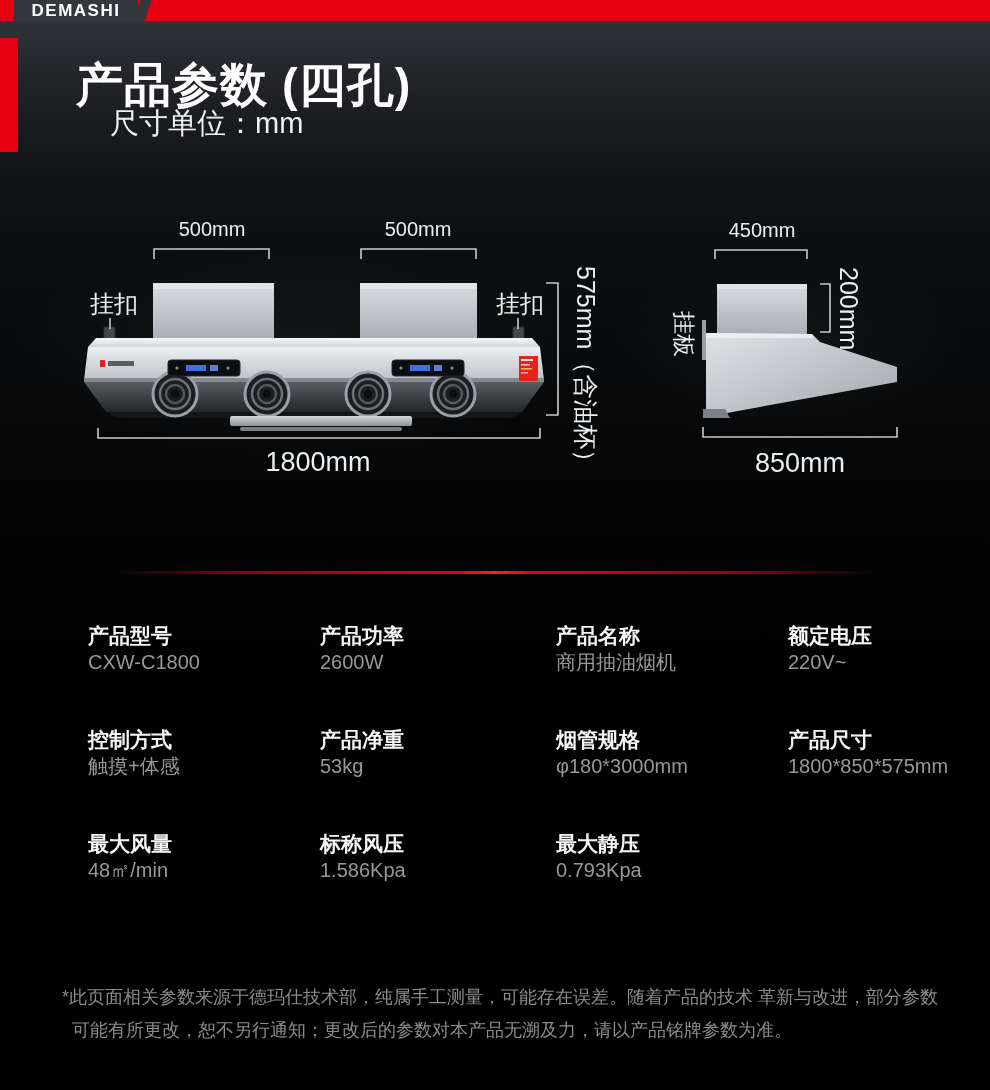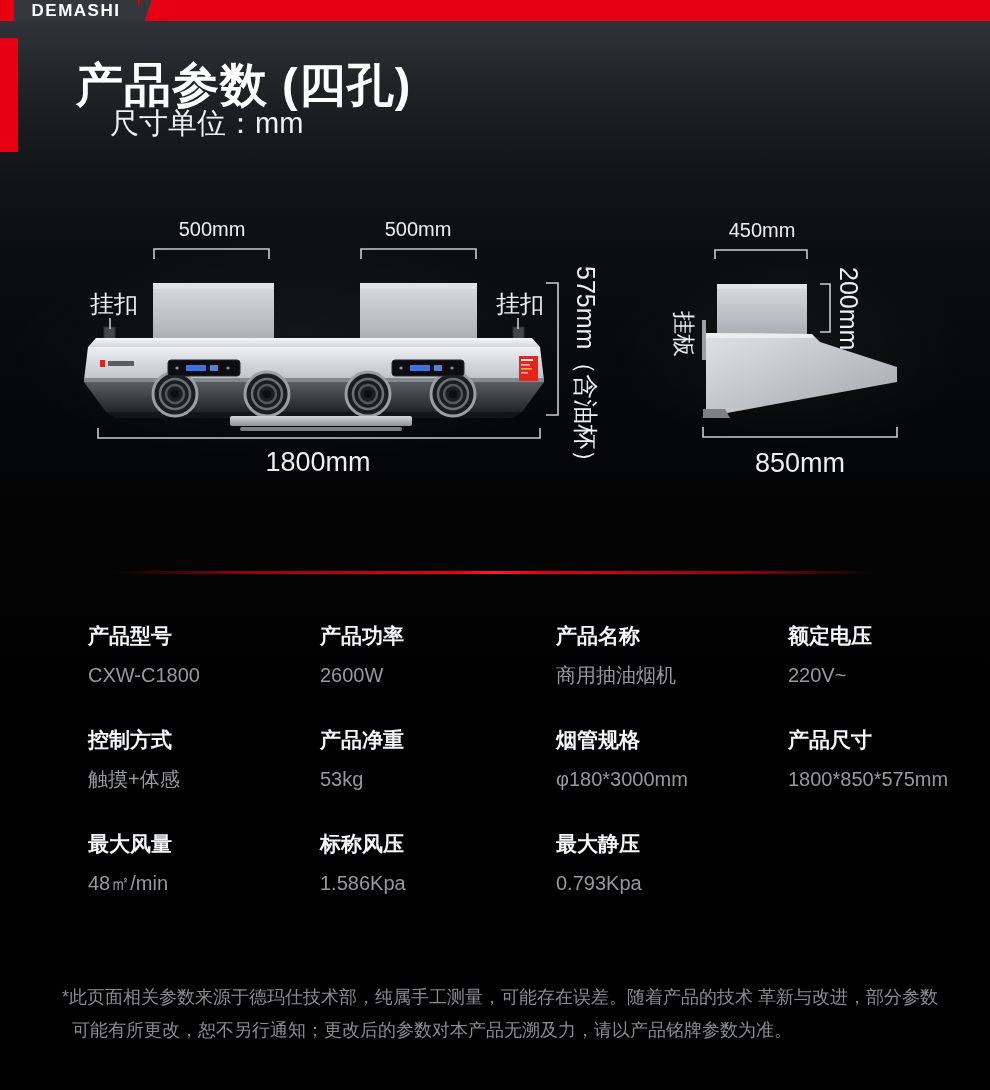--- a/index.html
+++ b/index.html
@@ -28,21 +28,21 @@
     transform:rotate(90deg);transform-origin:0 0;white-space:nowrap;}
   .diagram-svg{position:absolute;left:0;top:210px;}
   
   .red-divider{position:absolute;left:114px;top:571px;width:762px;height:3px;border-radius:2px;
     background:linear-gradient(90deg,rgba(230,0,18,0) 0%,rgba(200,0,11,.75) 18%,#e60012 45%,#ff2020 50%,#e60012 55%,rgba(200,0,11,.75) 82%,rgba(230,0,18,0) 100%);}
   
   .spec-grid{position:absolute;left:88px;top:622px;width:902px;display:grid;
     grid-template-columns:232px 236px 232px 202px;grid-auto-rows:104px;}
   .spec-cell{padding-top:2px;}
   .spec-label{font-size:21px;font-weight:700;color:#f4f5f7;line-height:1.1;}
-  .spec-value{margin-top:17px;font-size:20px;font-weight:400;color:#97989b;line-height:1.1;}
+  .spec-value{margin-top:4px;font-size:20px;font-weight:400;color:#97989b;line-height:1.1;}
   
   .footer{position:absolute;left:62px;top:950px;width:880px;color:#8b8c90;font-size:18px;line-height:33px;margin-top:31px;}
   .footer .l2{padding-left:10px;}
 </style>
 </head>
 <body>
 
 <div class="page">
 
   <div class="topbar">

